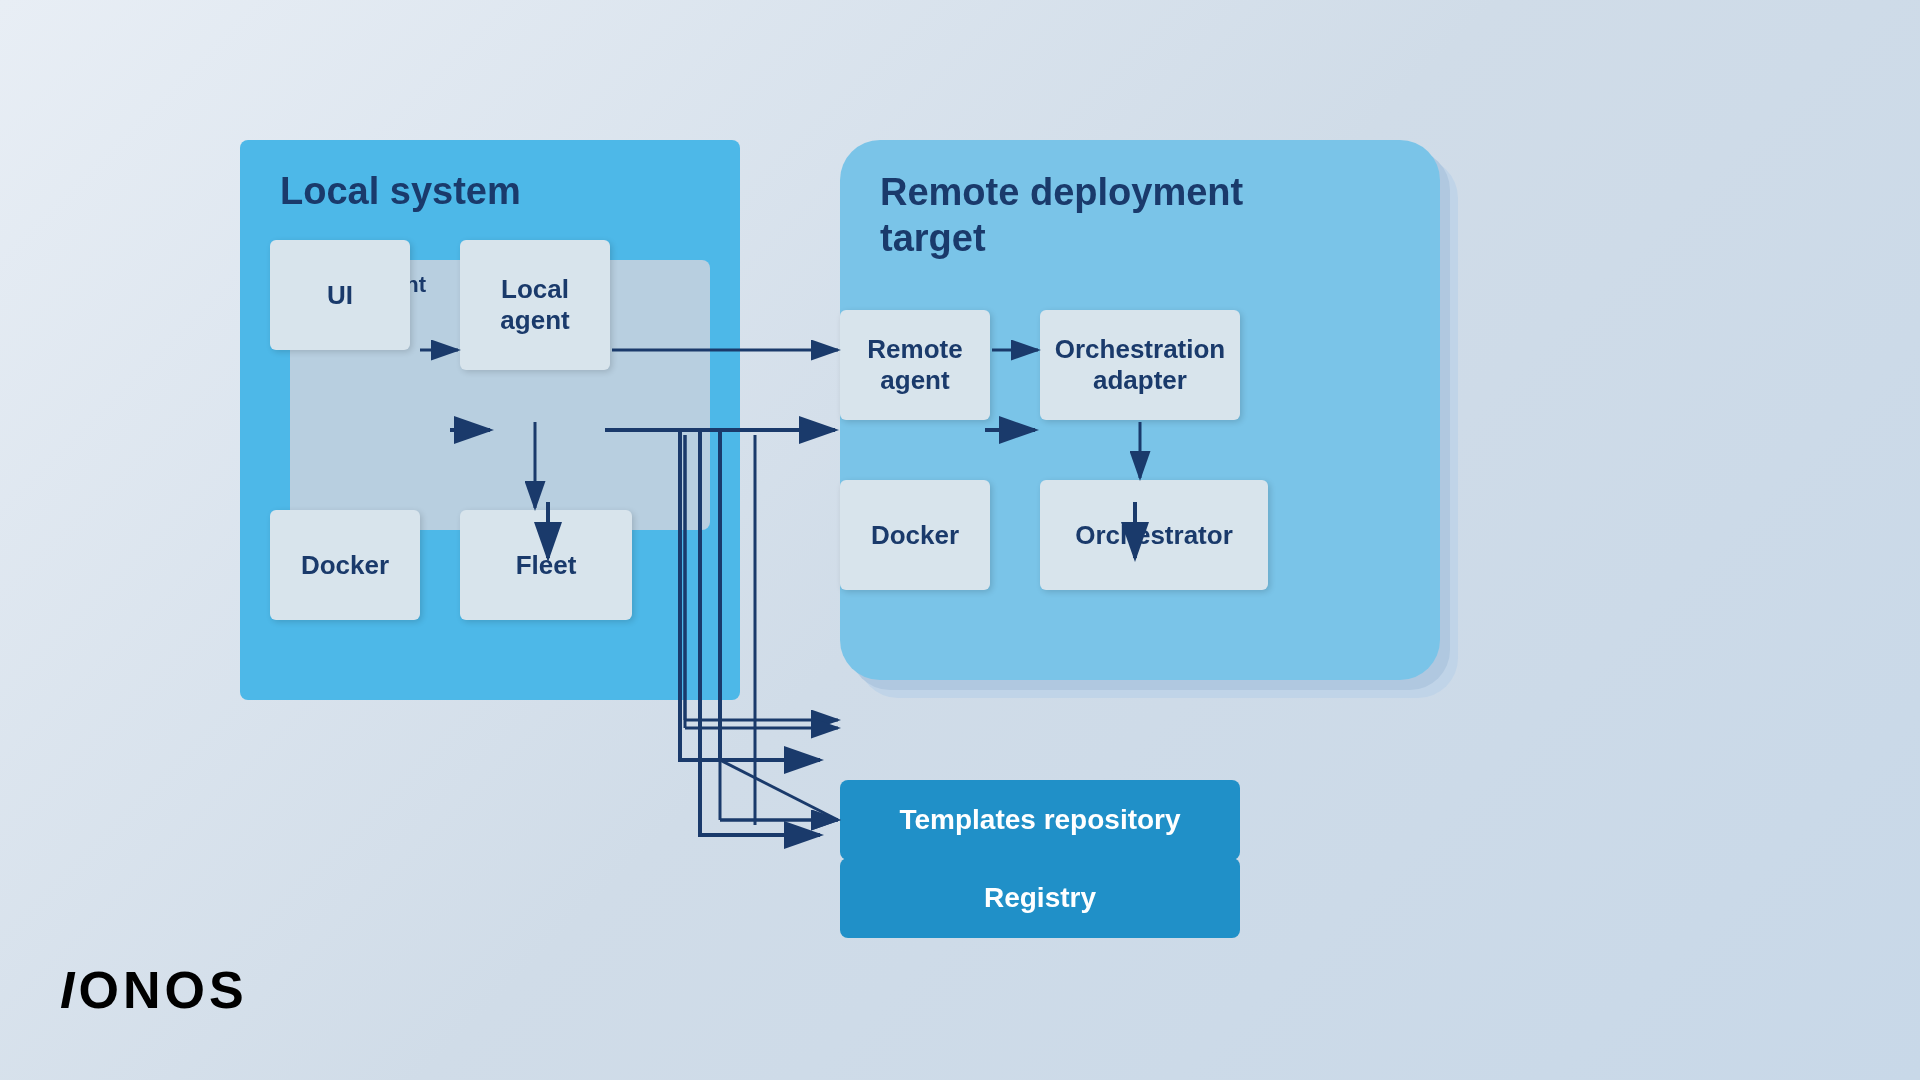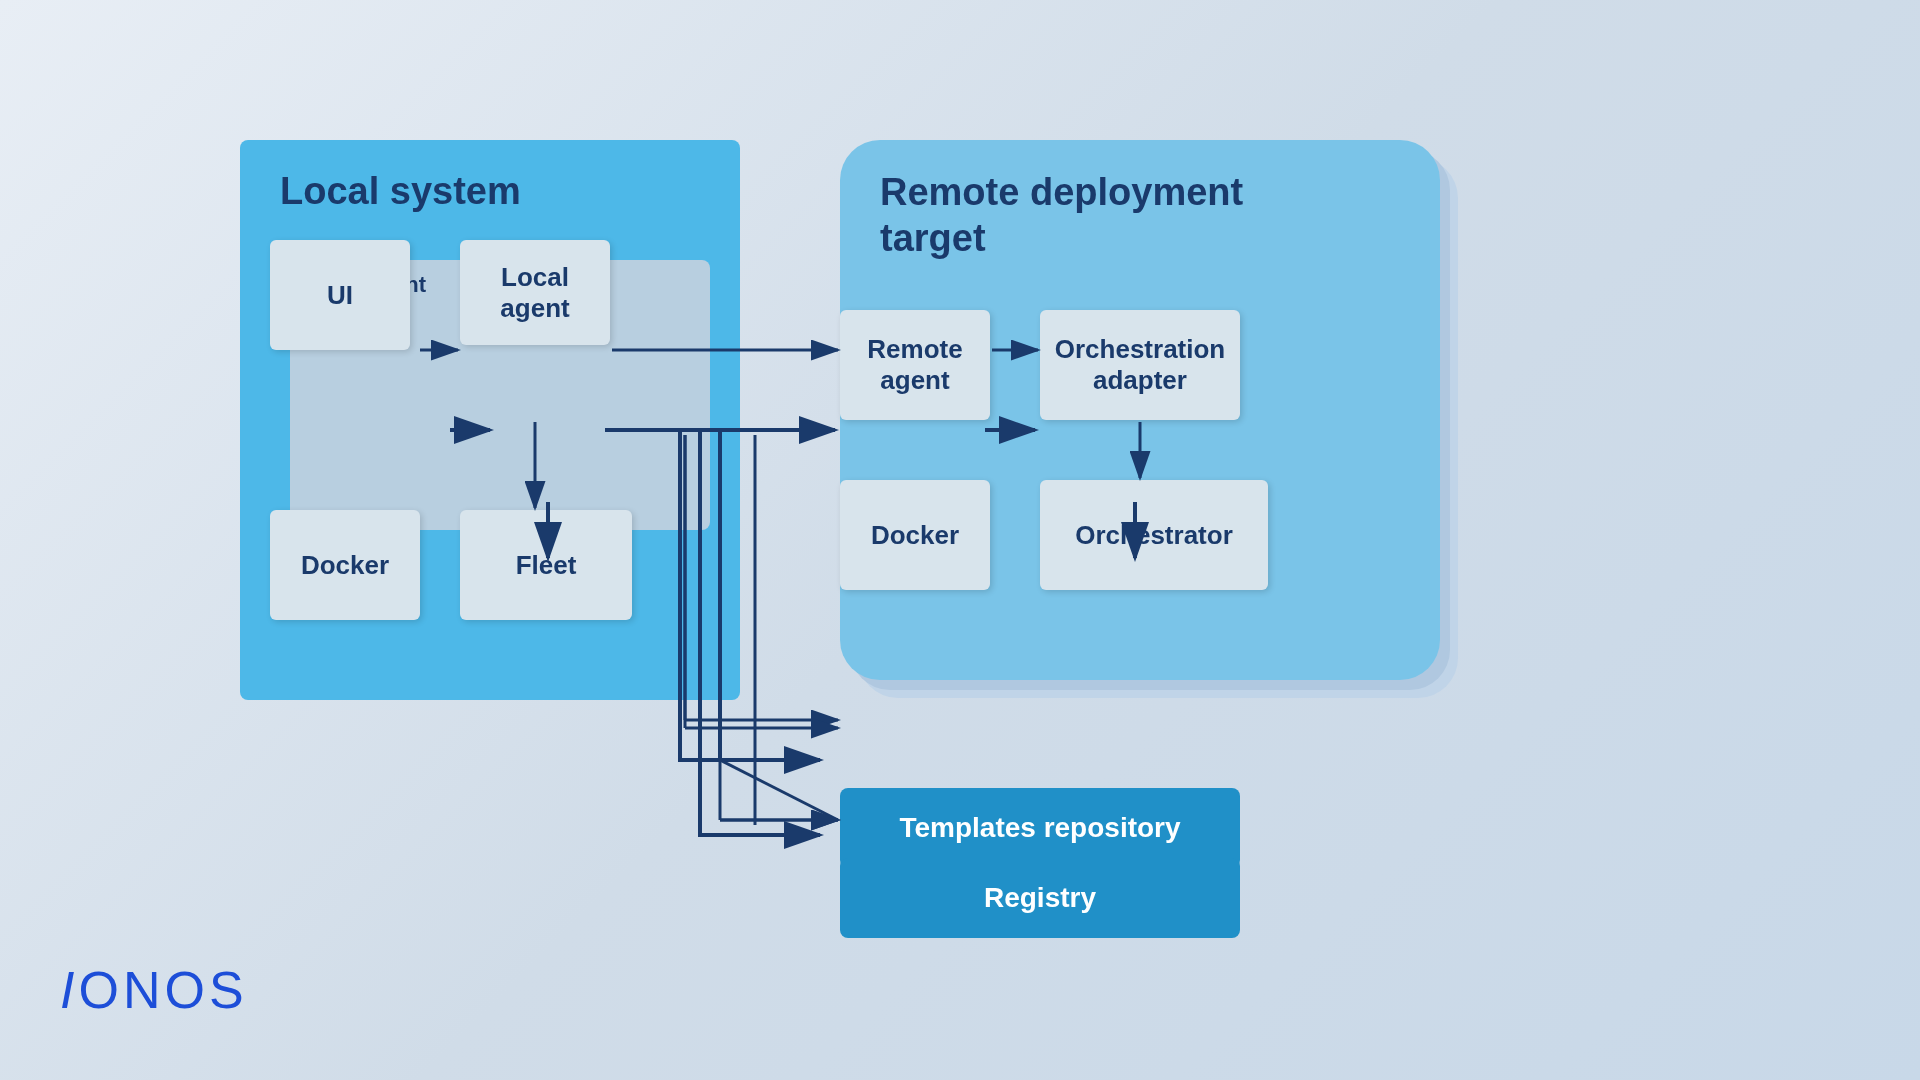--- a/index.html
+++ b/index.html
@@ -81,21 +81,21 @@
       top: 160px;
       width: 140px;
       height: 110px;
       text-align: right;
     }
 
     .box-local-agent {
       left: 240px;
       top: 160px;
       width: 150px;
-      height: 105px;
+      height: 130px;
     }
 
     .box-docker-local {
       left: 50px;
       top: 430px;
       width: 150px;
       height: 110px;
     }
 
     .box-fleet {
@@ -194,38 +194,37 @@
       font-size: 28px;
       font-weight: bold;
       color: white;
     }
 
     .templates-repo {
       background: #2090c8;
       left: 620px;
       top: 700px;
       width: 400px;
-      margin-top: 8px;
     }
 
     .registry {
       background: #2090c8;
       left: 620px;
       top: 778px;
       width: 400px;
     }
 
     
     .ionos-logo {
       position: absolute;
       bottom: 60px;
       left: 60px;
       font-size: 52px;
-      font-weight: normal;
-      color: #1d4ed8;
+      font-weight: bold;
+      color: #000000;
       letter-spacing: 4px;
     }
 
     
     .arrows-svg {
       position: absolute;
       top: 0;
       left: 0;
       width: 100%;
       height: 100%;

